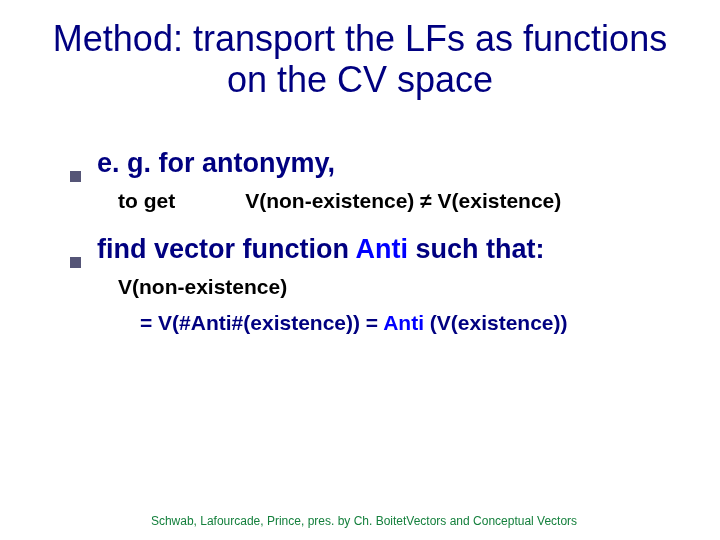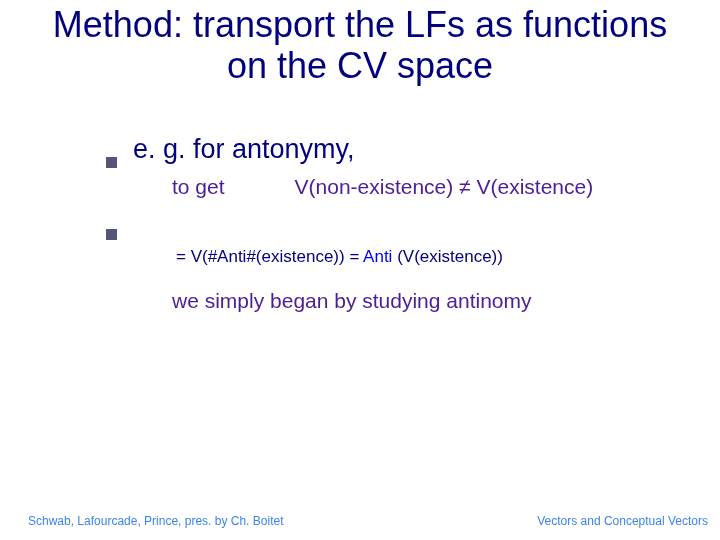--- a/index.html
+++ b/index.html
@@ -8,26 +8,27 @@
     background: #ffffff;
     font-family: Verdana, Geneva, sans-serif;
     color: #000080;
     position: relative;
   }
   .title {
     font-family: Verdana, Geneva, sans-serif;
     font-size: 36px;
     color: #000080;
     text-align: center;
-    padding: 4px 40px 8px 40px;
+    padding: 18px 40px 8px 40px;
     line-height: 1.15;
     font-weight: 400;
   }
   .body {
-    padding: 20px 60px 0 106px;
+    padding: 20px 60px 0 70px;
+    font-weight: bold;
   }
   .l1 {
     margin-top: 18px;
   }
   .l1-row {
     display: flex;
     align-items: baseline;
   }
   .bullet-sq {
     width: 11px;
@@ -37,46 +38,46 @@
     margin-right: 16px;
     position: relative;
     top: 10px;
   }
   .l1-text {
     font-size: 27px;
     color: #000080;
     line-height: 1.25;
   }
   .l2 {
-    margin-left: 66px;
+    margin-left: 48px;
     margin-top: 6px;
     font-size: 21px;
-    color: #4c1d95;
+    color: #000000;
     line-height: 1.35;
   }
   .l2b {
     margin-left: 70px;
-    margin-top: 16px;
-    font-size: 17px;
+    margin-top: 8px;
+    font-size: 21px;
     color: #000080;
     line-height: 1.35;
   }
   .inline-gap { display: inline-block; width: 70px; }
   .blue { color: #0000ff; }
   .footer {
     position: absolute;
     bottom: 12px;
-    left: 16px;
+    left: 8px;
     right: 0;
     padding: 0 12px;
     display: flex;
-    justify-content: space-between;
+    justify-content: center;
     font-size: 12px;
     font-family: Arial, sans-serif;
-    color: #3b82f6;
+    color: #15803d;
   }
 </style>
 </head>
 <body>
 
 <div class="title">Method: transport the LFs as functions on the CV space</div>
 
 <div class="body">
 
   <div class="l1">
@@ -85,28 +86,31 @@
       <div class="l1-text">e. g. for antonymy,</div>
     </div>
     <div class="l2">
       <span>to get</span><span class="inline-gap"></span><span>V(non-existence) ≠ V(existence)</span>
     </div>
   </div>
 
   <div class="l1">
     <div class="l1-row">
       <div class="bullet-sq"></div>
+      <div class="l1-text">
+        <span>find vector function </span><span class="blue">Anti</span><span> such that:</span>
+      </div>
     </div>
+    <div class="l2">V(non-existence)</div>
     <div class="l2b">
       <span>= V(#Anti#(existence)) = </span><span class="blue">Anti </span><span>(V(existence))</span>
     </div>
   </div>
 
   <div class="l1">
-    <div class="l2">we simply began by studying antinomy</div>
   </div>
 
 </div>
 
 <div class="footer">
   <span>Schwab, Lafourcade, Prince, pres. by Ch. Boitet</span>
   <span>Vectors and Conceptual Vectors</span>
 </div>
 
 </body></html>

